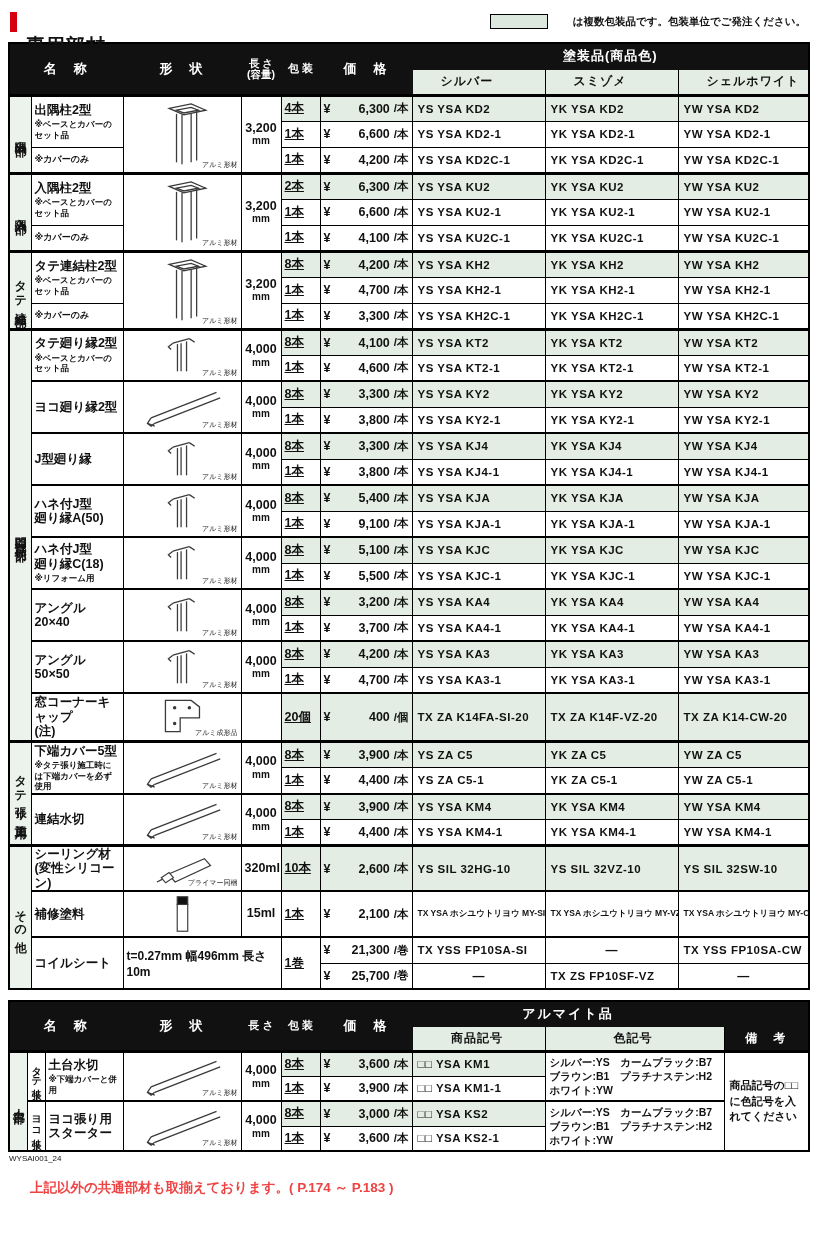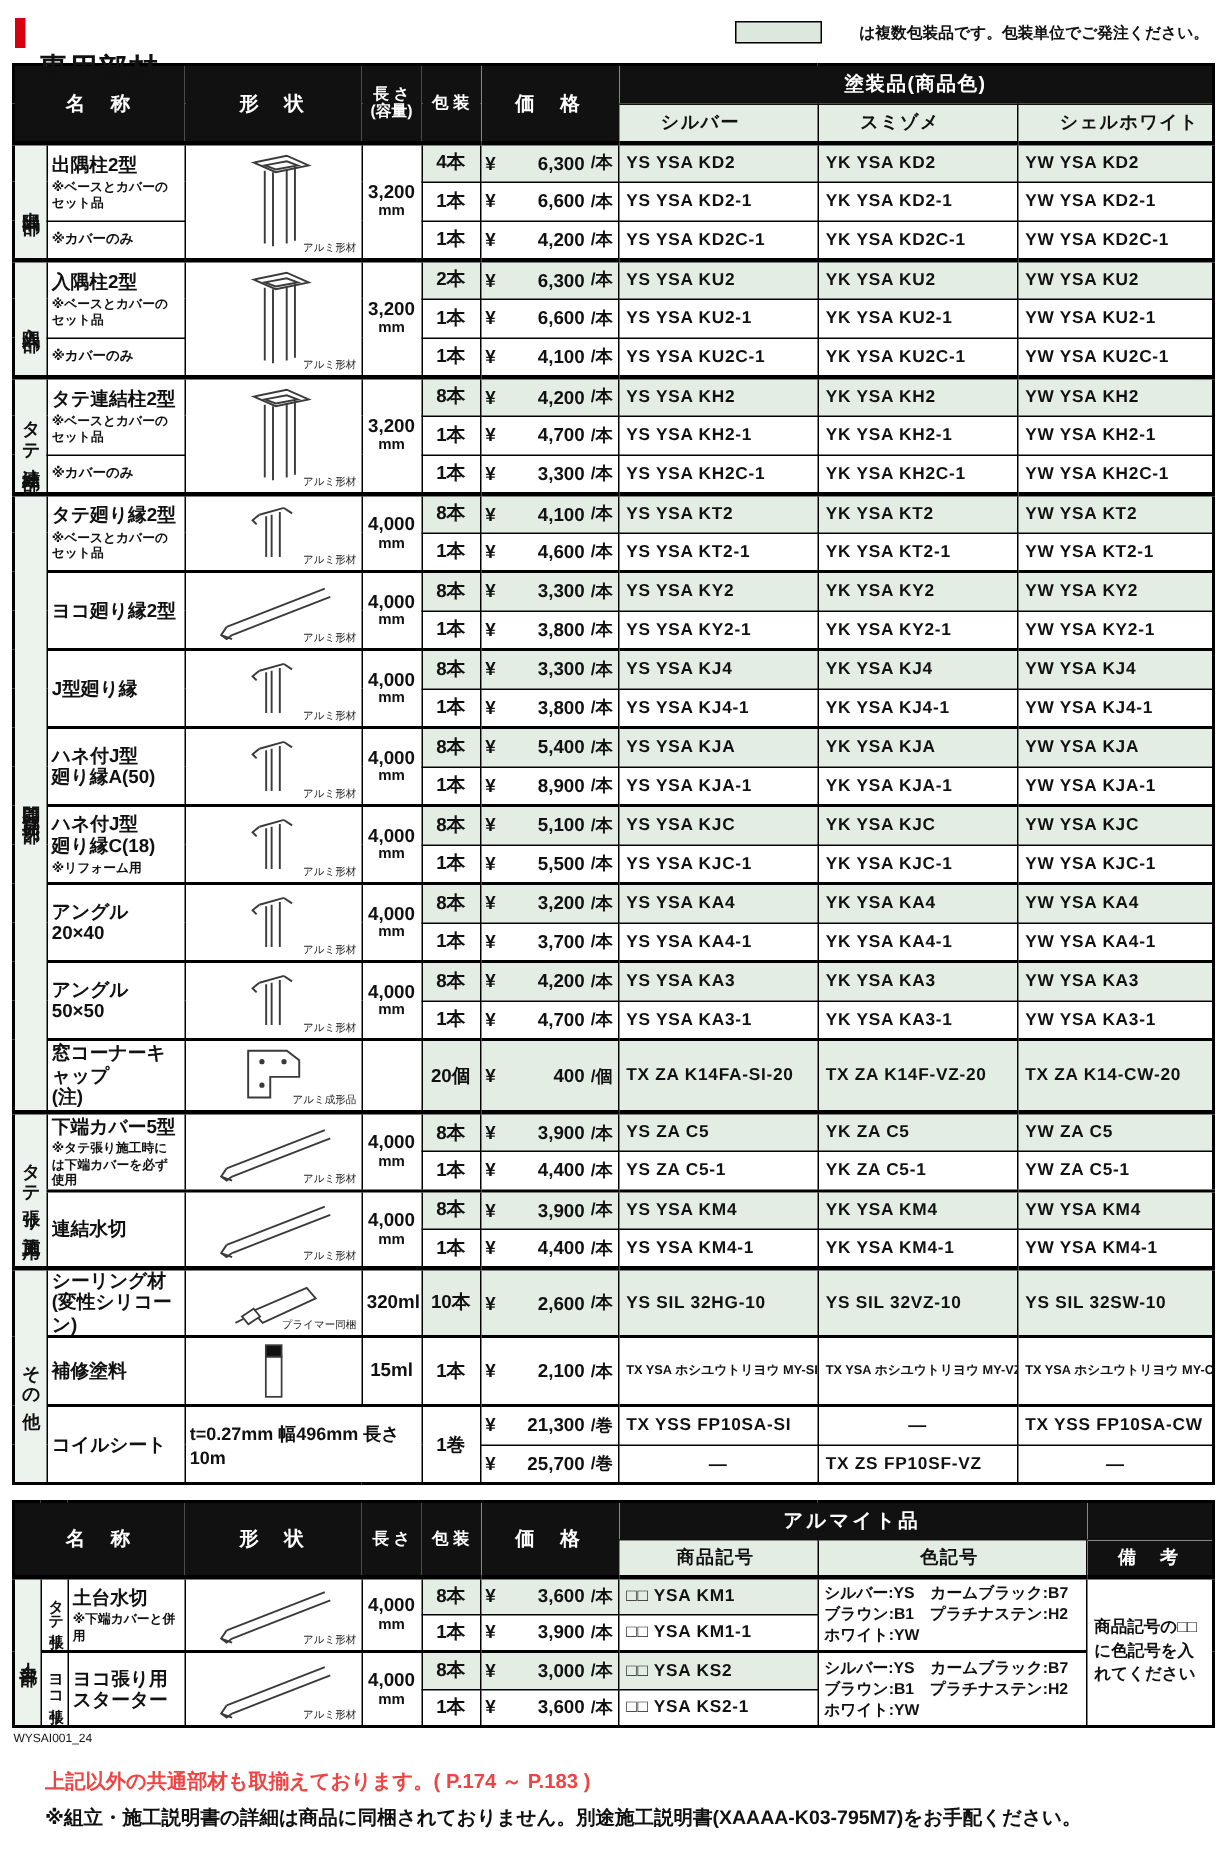--- a/index.html
+++ b/index.html
@@ -28,21 +28,21 @@
   td.sec .v{writing-mode:vertical-rl;text-orientation:upright;letter-spacing:2px;font-size:12px;margin:0 auto;}
   td.name{font-weight:bold;}
   td.name .nm{font-size:12.5px;line-height:1.15;}
   td.name .nt{font-size:8.5px;line-height:1.25;margin-top:2px;}
   td.namesub{font-weight:bold;font-size:9px;}
   td.shape{position:relative;text-align:center;}
   td.shape .mat{position:absolute;right:3px;bottom:2px;font-size:7px;color:#222;}
   td.shape svg{display:block;margin:0 auto;}
   td.len{text-align:center;font-weight:bold;font-size:12.5px;line-height:1.1;}
   td.len .u{font-size:10px;font-weight:bold;}
-  td.pack{text-align:center;font-weight:bold;font-size:12.5px;}
+  td.pack{text-align:left;font-weight:bold;font-size:12.5px;text-decoration:underline;}
   td.price{font-weight:bold;}
   .pr{display:flex;align-items:center;font-size:12.5px;}
   .pr .yen{flex:none;}
   .pr .amt{flex:1;text-align:right;}
   .pr .unit{flex:none;margin-left:4px;font-size:11.5px;}
   td.code{font-size:11.5px;font-weight:bold;white-space:nowrap;letter-spacing:.5px;padding-left:5px;}
   td.code.smallcode{font-size:8.5px;letter-spacing:0;}
   td.dash{text-align:center;font-weight:bold;}
   td.green{background:#e3ede4;}
   td.spec{font-weight:bold;font-size:12px;}
@@ -461,21 +461,21 @@
           </td>
       <td class="code green">YS YSA KJA</td>
       <td class="code green">YK YSA KJA</td>
       <td class="code green">YW YSA KJA</td>
     </tr>
     <tr>
       <td class="pack">1本</td>
       <td class="price">
             <div class="pr">
               <span class="yen">¥</span>
-              <span class="amt">8,900</span>
+              <span class="amt">9,100</span>
               <span class="unit">/本</span>
             </div>
           </td>
       <td class="code">YS YSA KJA-1</td>
       <td class="code">YK YSA KJA-1</td>
       <td class="code">YW YSA KJA-1</td>
     </tr>
     <tr class="grpstart">
       <td class="name" rowspan="2">
             <div class="nm">ハネ付J型</div>
@@ -908,15 +908,14 @@
               <span class="unit">/本</span>
             </div>
           </td>
       <td class="code">□□ YSA KS2-1</td>
     </tr>
   </tbody>
     </table>
 
   <div class="doccode">WYSAI001_24</div>
   <div class="redline">上記以外の共通部材も取揃えております。( P.174 ～ P.183 )</div>
-  <div class="note2">※組立・施工説明書の詳細は商品に同梱されておりません。別途施工説明書(XAAAA-K03-795M7)をお手配ください。</div>
 
 </div>
 
 </body></html>

